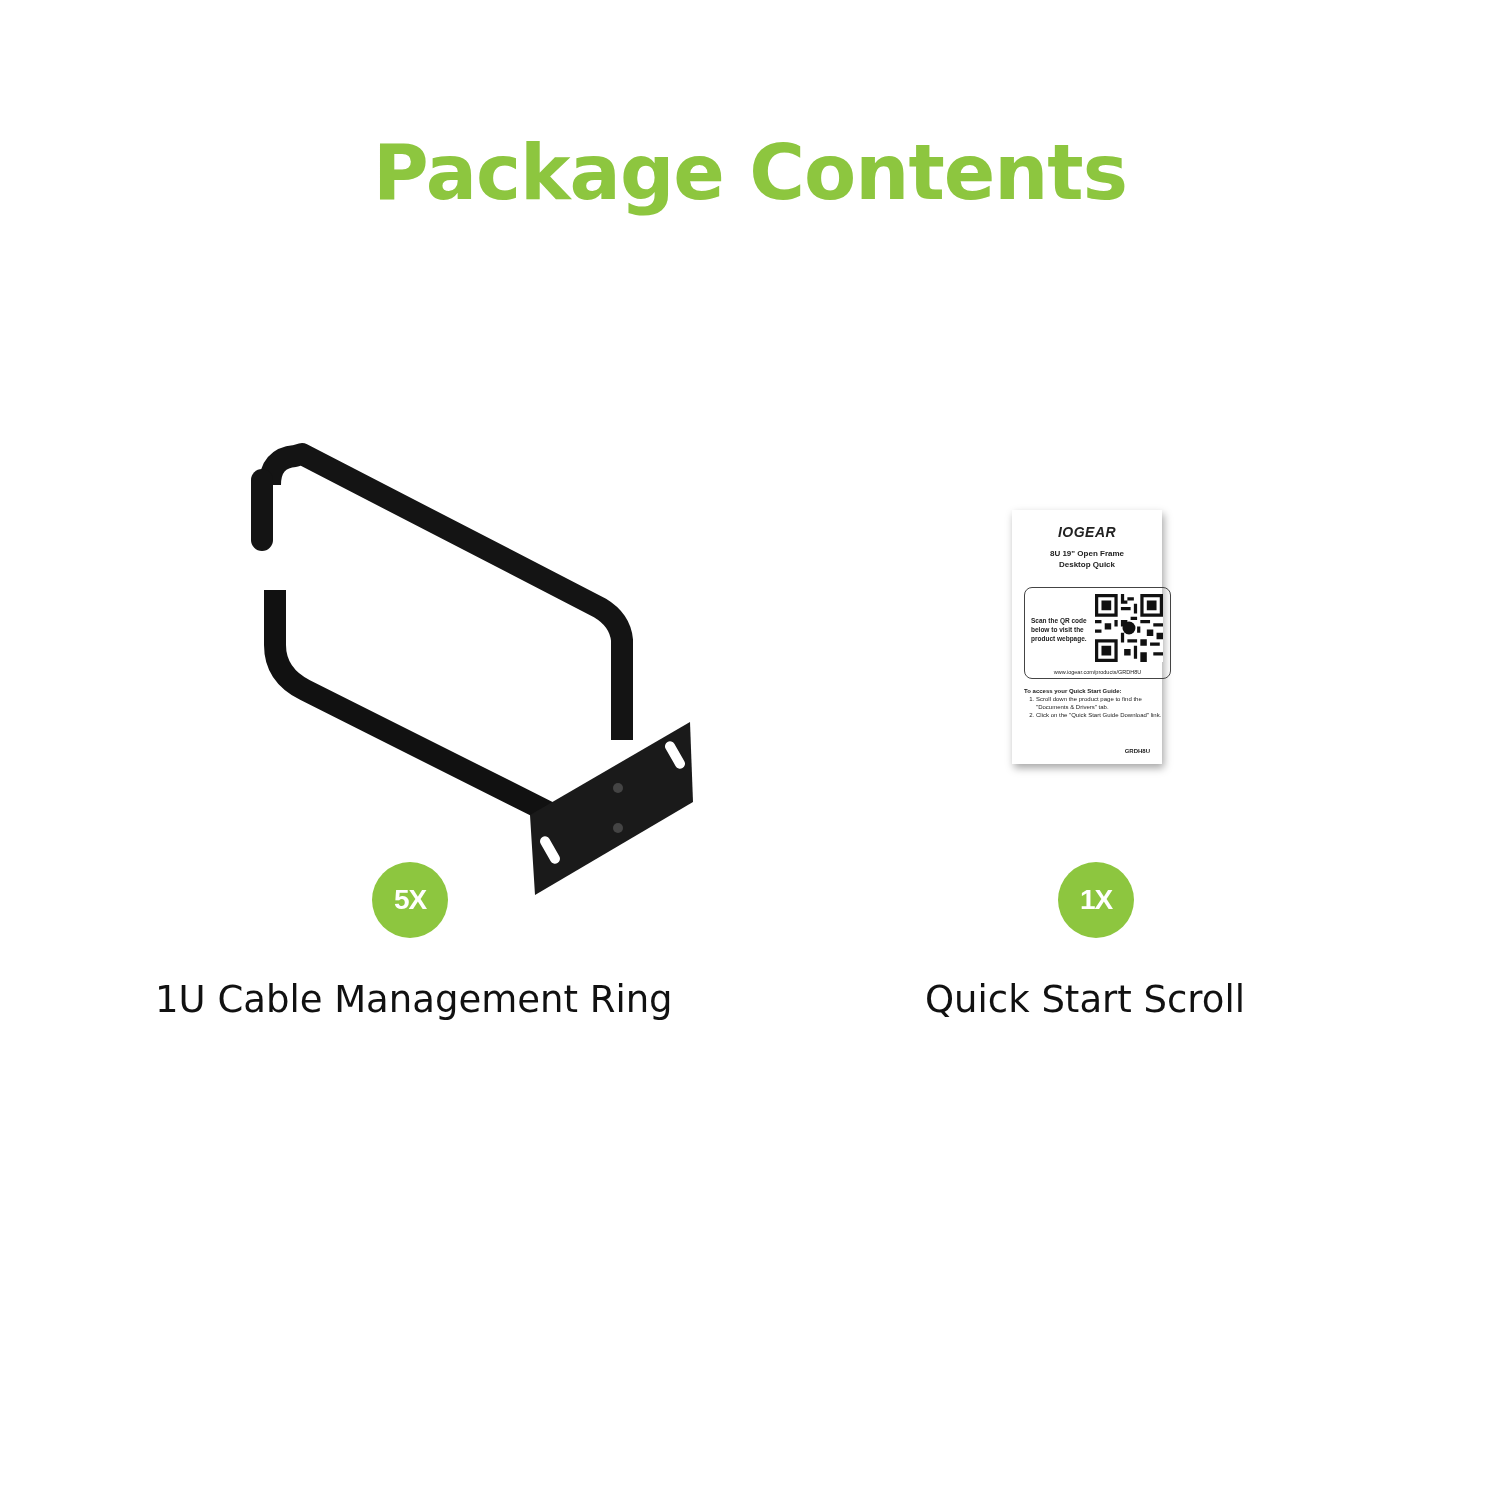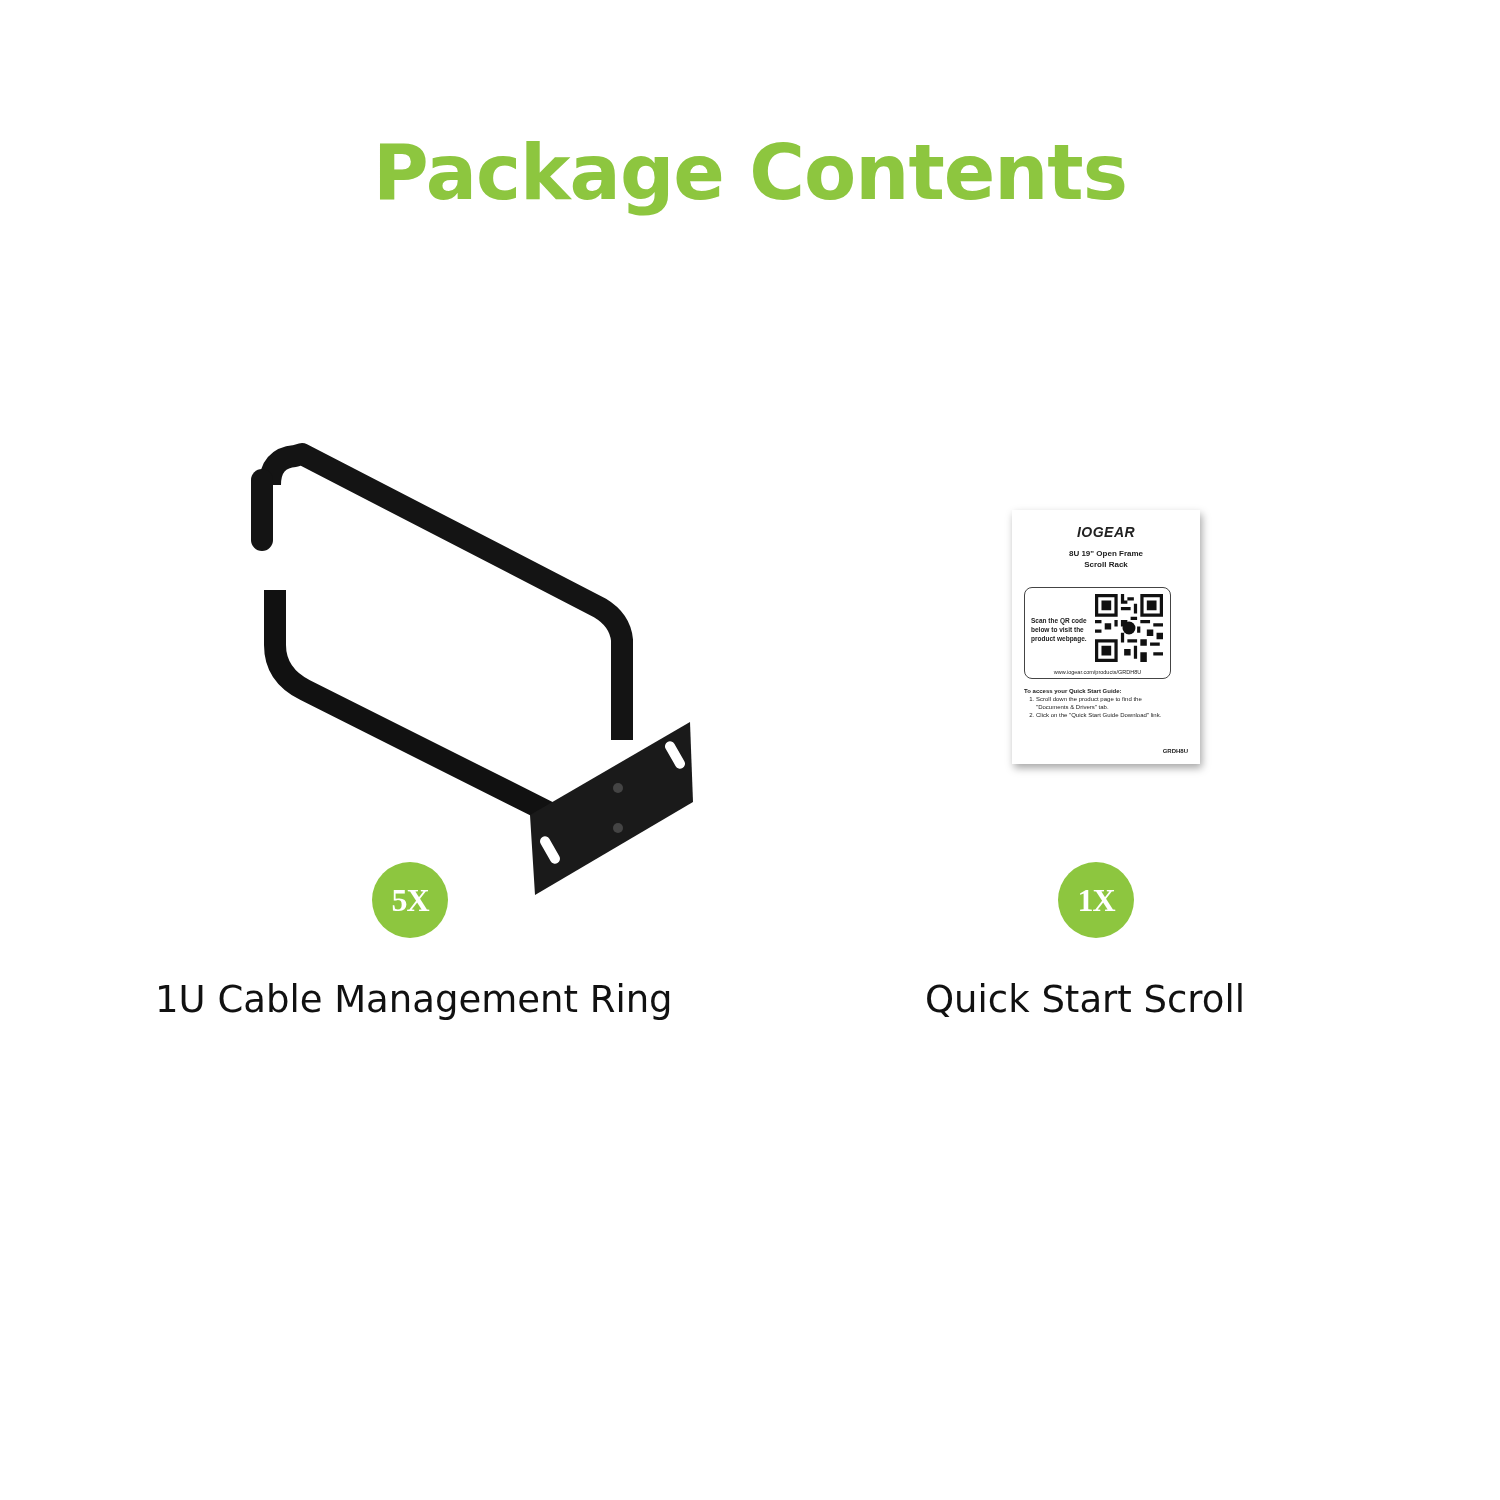--- a/index.html
+++ b/index.html
@@ -4,27 +4,27 @@
 <style>
   html, body { margin:0; padding:0; background:#ffffff; }
   body { width:1500px; height:1500px; position:relative; overflow:hidden;
          font-family:"Liberation Sans", sans-serif; }
   .title { position:absolute; left:0; right:0; top:128px; text-align:center;
            font-family:"DejaVu Sans", sans-serif; font-weight:bold; font-size:76px;
            color:#8dc63f; letter-spacing:-1px; }
   .ring { position:absolute; left:240px; top:440px; width:470px; height:470px; }
   .badge { position:absolute; width:76px; height:76px; border-radius:50%;
            background:#8dc63f; color:#fff; display:flex; align-items:center; justify-content:center;
-           font-family:Liberation Serif, serif; font-weight:bold; font-size:32px; letter-spacing:-1px;text-align:right; }
+           font-family:Liberation Sans, sans-serif; font-weight:bold; font-size:28px; letter-spacing:-1px;text-align:right; }
   .badge.b1 { left:372px; top:862px; }
   .badge.b2 { left:1058px; top:862px; }
   .label { position:absolute; top:978px; font-family:"DejaVu Sans", sans-serif; font-size:37px; color:#111; white-space:nowrap; }
   .label.l1 { left:155px; }
   .label.l2 { left:925px; }
-  .card { position:absolute; left:1012px; top:510px; width:188px; height:254px; background:#fff;
+  .card { position:absolute; left:1012px; top:510px; width:150px; height:254px; background:#fff;
           box-shadow:2px 4px 8px rgba(0,0,0,0.35); font-family:"Liberation Sans", sans-serif; color:#222; }
   .card .logo { position:absolute; top:14px; left:0; right:0; text-align:center; font-weight:bold; font-style:italic; font-size:14px; letter-spacing:0.5px; }
   .card .prod { position:absolute; top:38px; left:0; right:0; text-align:center; font-weight:bold; font-size:8px; line-height:11px; }
   .card .qrbox { position:absolute; left:12px; top:77px; width:145px; height:90px; border:1px solid #444; border-radius:8px; }
   .card .scan { position:absolute; left:6px; top:28px; width:60px; font-size:6.5px; font-weight:bold; line-height:9px; }
   .card .qr { position:absolute; left:70px; top:6px; width:68px; height:68px; }
   .card .url { position:absolute; left:0; right:0; bottom:3px; text-align:center; font-size:5.5px; }
   .card .access { position:absolute; left:12px; top:177px; width:150px; font-size:6px; line-height:8px; }
   .card .access .h { font-weight:bold; }
   .card .access ol { margin:0; padding-left:12px; }
@@ -49,21 +49,21 @@
   <circle cx="378" cy="388" r="5" fill="#444"></circle>
 </svg>
 
 <div class="badge b1">5X</div>
 <div class="label l1">1U Cable Management Ring</div>
 
 <div class="card">
   <div class="logo">IOGEAR</div>
   <div class="prod">
     <div>8U 19" Open Frame</div>
-    <div>Scroll Rack</div>
+    <div>Desktop Quick</div>
   </div>
   <div class="qrbox">
     <div class="scan">Scan the QR code below to visit the product webpage.</div>
     <svg class="qr" viewBox="0 0 21 21">
       <rect width="21" height="21" fill="#fff"></rect>
       <path d="M0 0h7v7h-7zM1 1v5h5v-5zM2 2h3v3h-3zM14 0h7v7h-7zM15 1v5h5v-5zM16 2h3v3h-3zM0 14h7v7h-7zM1 15v5h5v-5zM2 16h3v3h-3z" fill="#111"></path>
       <path d="M8 0h1v2h1v1h-2zM10 1h2v1h-2zM8 4h3v1h-3zM12 3h1v3h-1zM0 8h2v1h-2zM3 9h2v2h-2zM6 8h1v2h-1zM8 8h2v2h-2zM11 7h2v1h-2zM14 8h3v1h-3zM18 9h3v1h-3zM16 11h2v2h-2zM19 12h2v2h-2zM8 12h1v3h-1zM10 14h3v1h-3zM14 14h2v2h-2zM17 15h3v1h-3zM9 17h2v2h-2zM12 16h1v4h-1zM14 18h2v3h-2zM18 18h3v1h-3zM0 11h2v1h-2zM13 10h1v2h-1z" fill="#111"></path>
       <circle cx="10.5" cy="10.5" r="2" fill="#111"></circle>
     </svg>
     <div class="url">www.iogear.com/products/GRDH8U</div>

